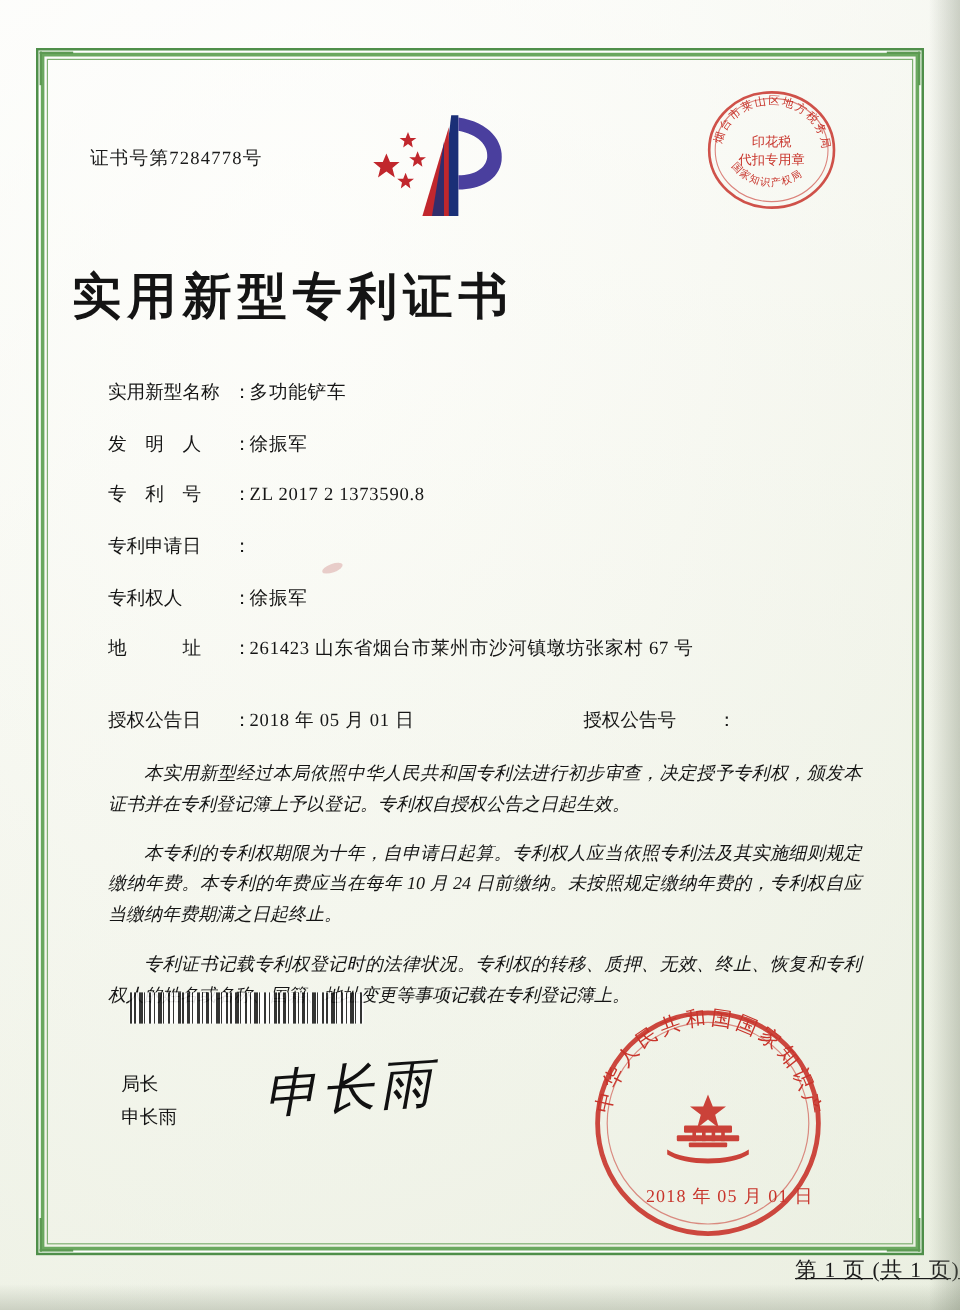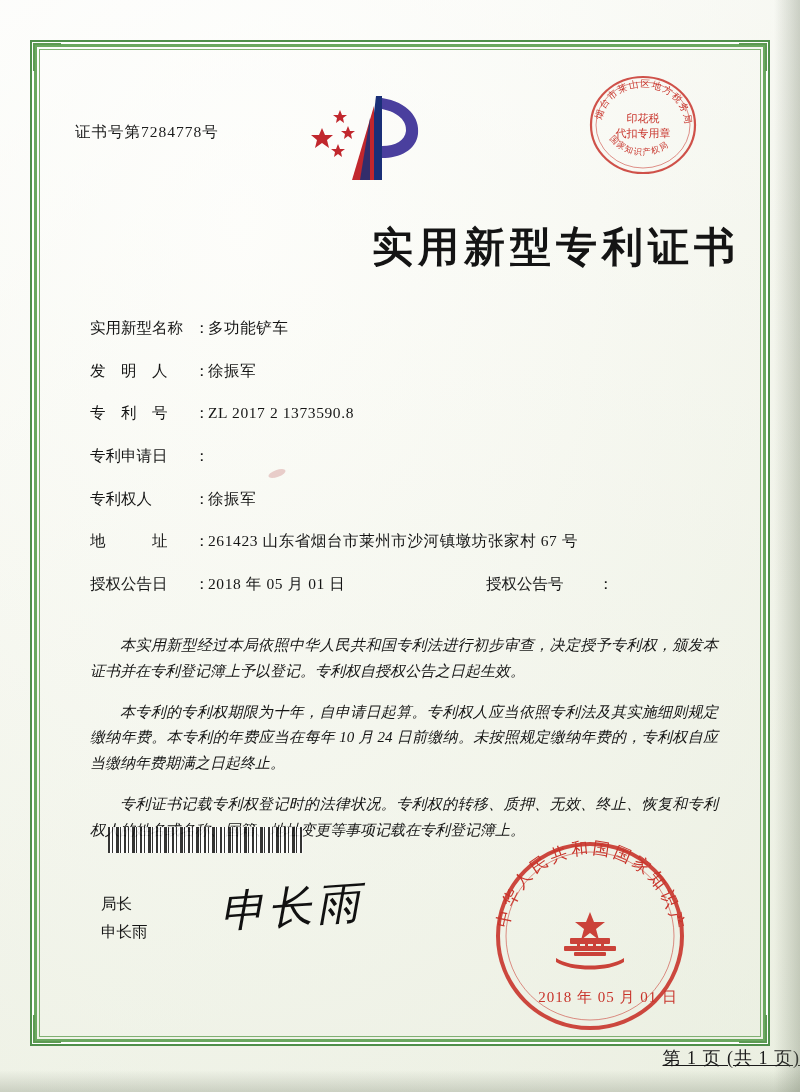--- a/index.html
+++ b/index.html
@@ -54,21 +54,21 @@
   }
   .logo{
     position:absolute;left:244px;top:18px;width:130px;height:105px;
   }
   .seal-tax{
     position:absolute;right:38px;top:2px;width:118px;height:106px;
   }
 
   .title{
     position:absolute;left:0;right:0;top:150px;
-    text-align:right;
+    text-align:left;
     font-size:41px;
     font-weight:bold;
     letter-spacing:5px;
     color:#141414;
     font-family:"DejaVu Serif", serif;
   }
 
   
   .fields{
     position:absolute;left:30px;right:20px;top:248px;
@@ -80,21 +80,21 @@
     line-height:1.3;
   }
   .field-label{
     width:104px;flex:none;
     letter-spacing:0px;
     white-space:pre;
   }
   .field-colon{width:14px;flex:none;}
   .field-value{flex:1;letter-spacing:0.6px;}
   .field-row.double .field-value{flex:none;width:278px;}
-  .field-label2{width:112px;flex:none;}
+  .field-label2{width:112px;flex:none;margin-top:17px;}
   .field-value2{flex:1;letter-spacing:0.6px;}
 
   
   .paras{
     position:absolute;left:30px;right:22px;top:548px;
     font-size:15px;color:#141414;
     line-height:1.72;
     text-align:justify;
   }
   .para{text-indent:2em;margin-bottom:3px;font-style:italic;}

